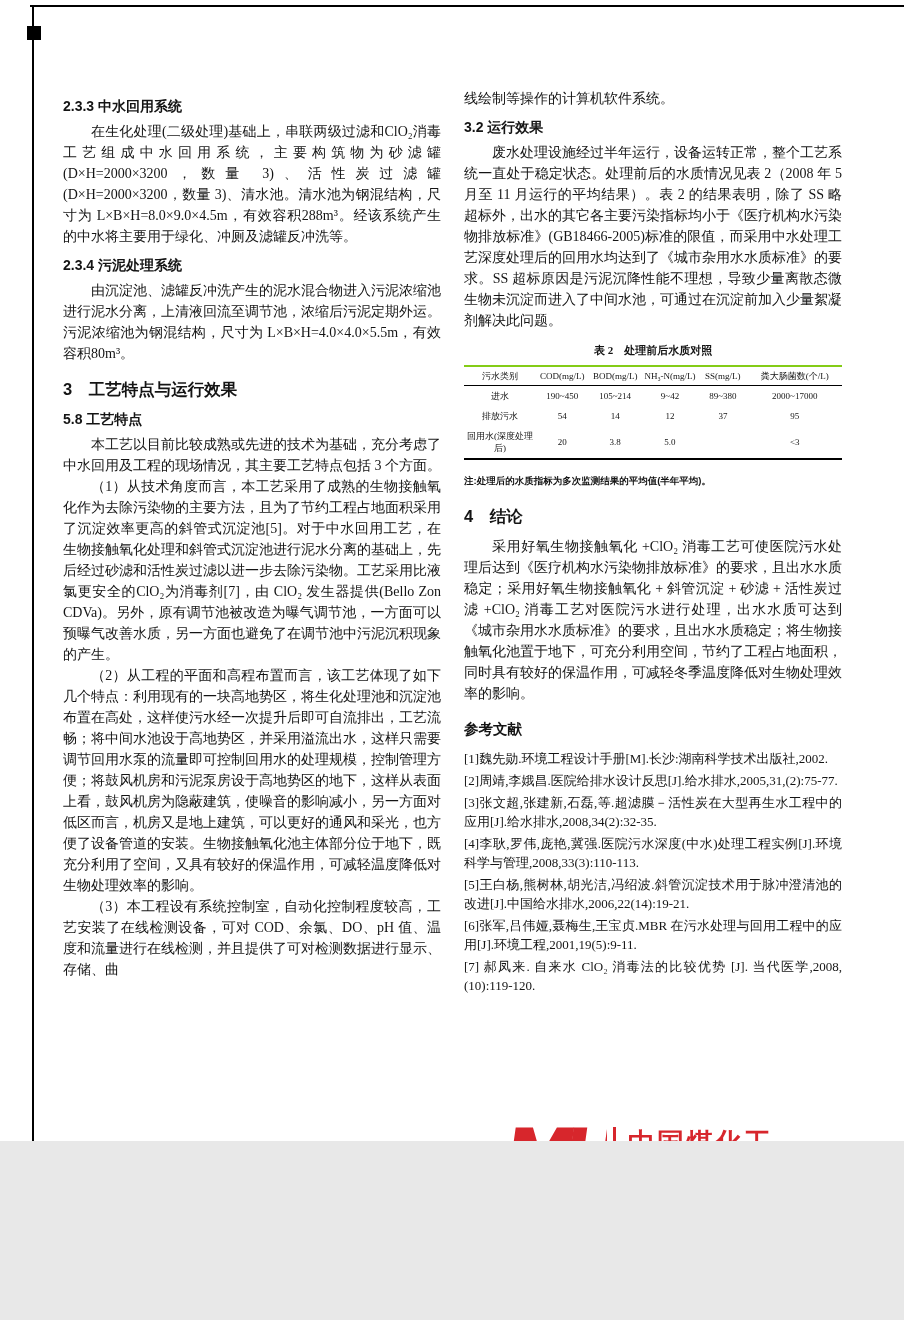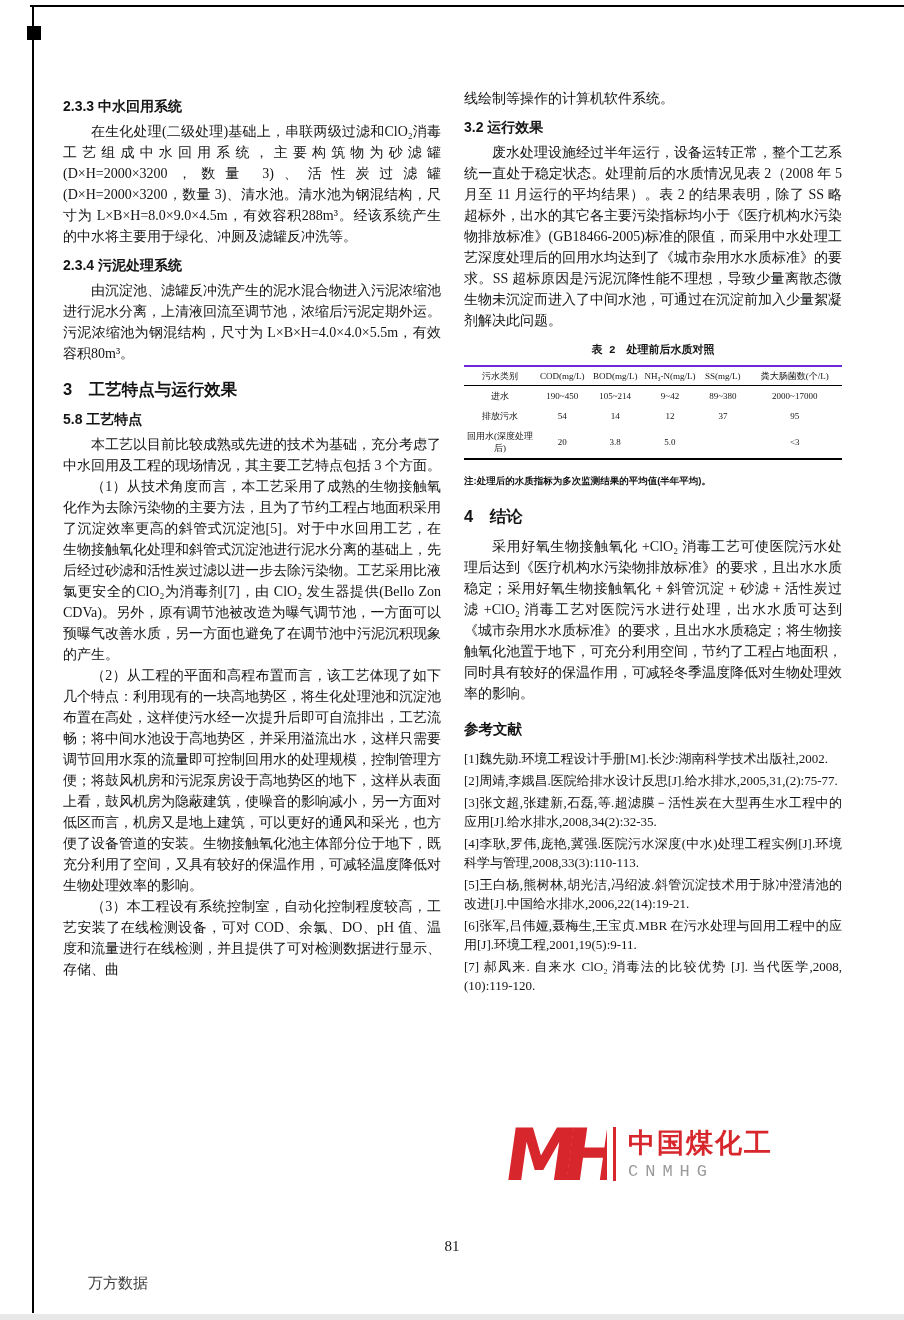--- a/index.html
+++ b/index.html
@@ -1,21 +1,21 @@
 <!DOCTYPE html>
 <html><head>
 <meta charset="utf-8">
 <style>
   * { box-sizing: border-box; }
   html, body { margin: 0; padding: 0; }
   body { background: #e8e8e8; }
   .page {
     position: relative;
     width: 904px;
-    height: 1314px;
+    height: 1141px;
     margin: 0 auto;
     background: #ffffff;
     overflow: hidden;
     font-family: "Liberation Serif", "DejaVu Serif", serif;
     color: #141414;
   }
   .scan-top { position: absolute; left: 30px; top: 5px; right: 0; height: 2px; background: #000; }
   .scan-left { position: absolute; left: 32px; top: 5px; width: 2px; height: 1308px; background: #000; }
   .scan-dot { position: absolute; left: 27px; top: 26px; width: 14px; height: 14px; background: #000; }
 
@@ -39,30 +39,30 @@
     margin: 8px 0 4px; text-align: left;
   }
   .h-sec {
     font-family: "Liberation Sans", "DejaVu Sans", sans-serif;
     font-size: 16.5px; font-weight: bold;
     margin: 15px 0 9px; text-align: left;
   }
 
   .tbl-caption {
     text-align: center;
-    font-family: Liberation Mono, monospace;
+    font-family: Liberation Serif, serif;
     font-weight: bold; font-size: 11px;
     margin: 9px 0 4px; text-indent: 0;
   }
   table.data {
     width: 100%;
     border-collapse: collapse;
     table-layout: fixed;
     font-size: 9px; line-height: 12px;
-    border-top: 2px solid #6d28d9;
+    border-top: 2px solid #84cc16;
     border-bottom: 2px solid #000;
     text-align: center;
   }
   table.data th {
     border-bottom: 1px solid #000;
     font-weight: normal;
     padding: 3px 1px;
     text-align: center;
   }
   table.data td { padding: 4px 1px; }

